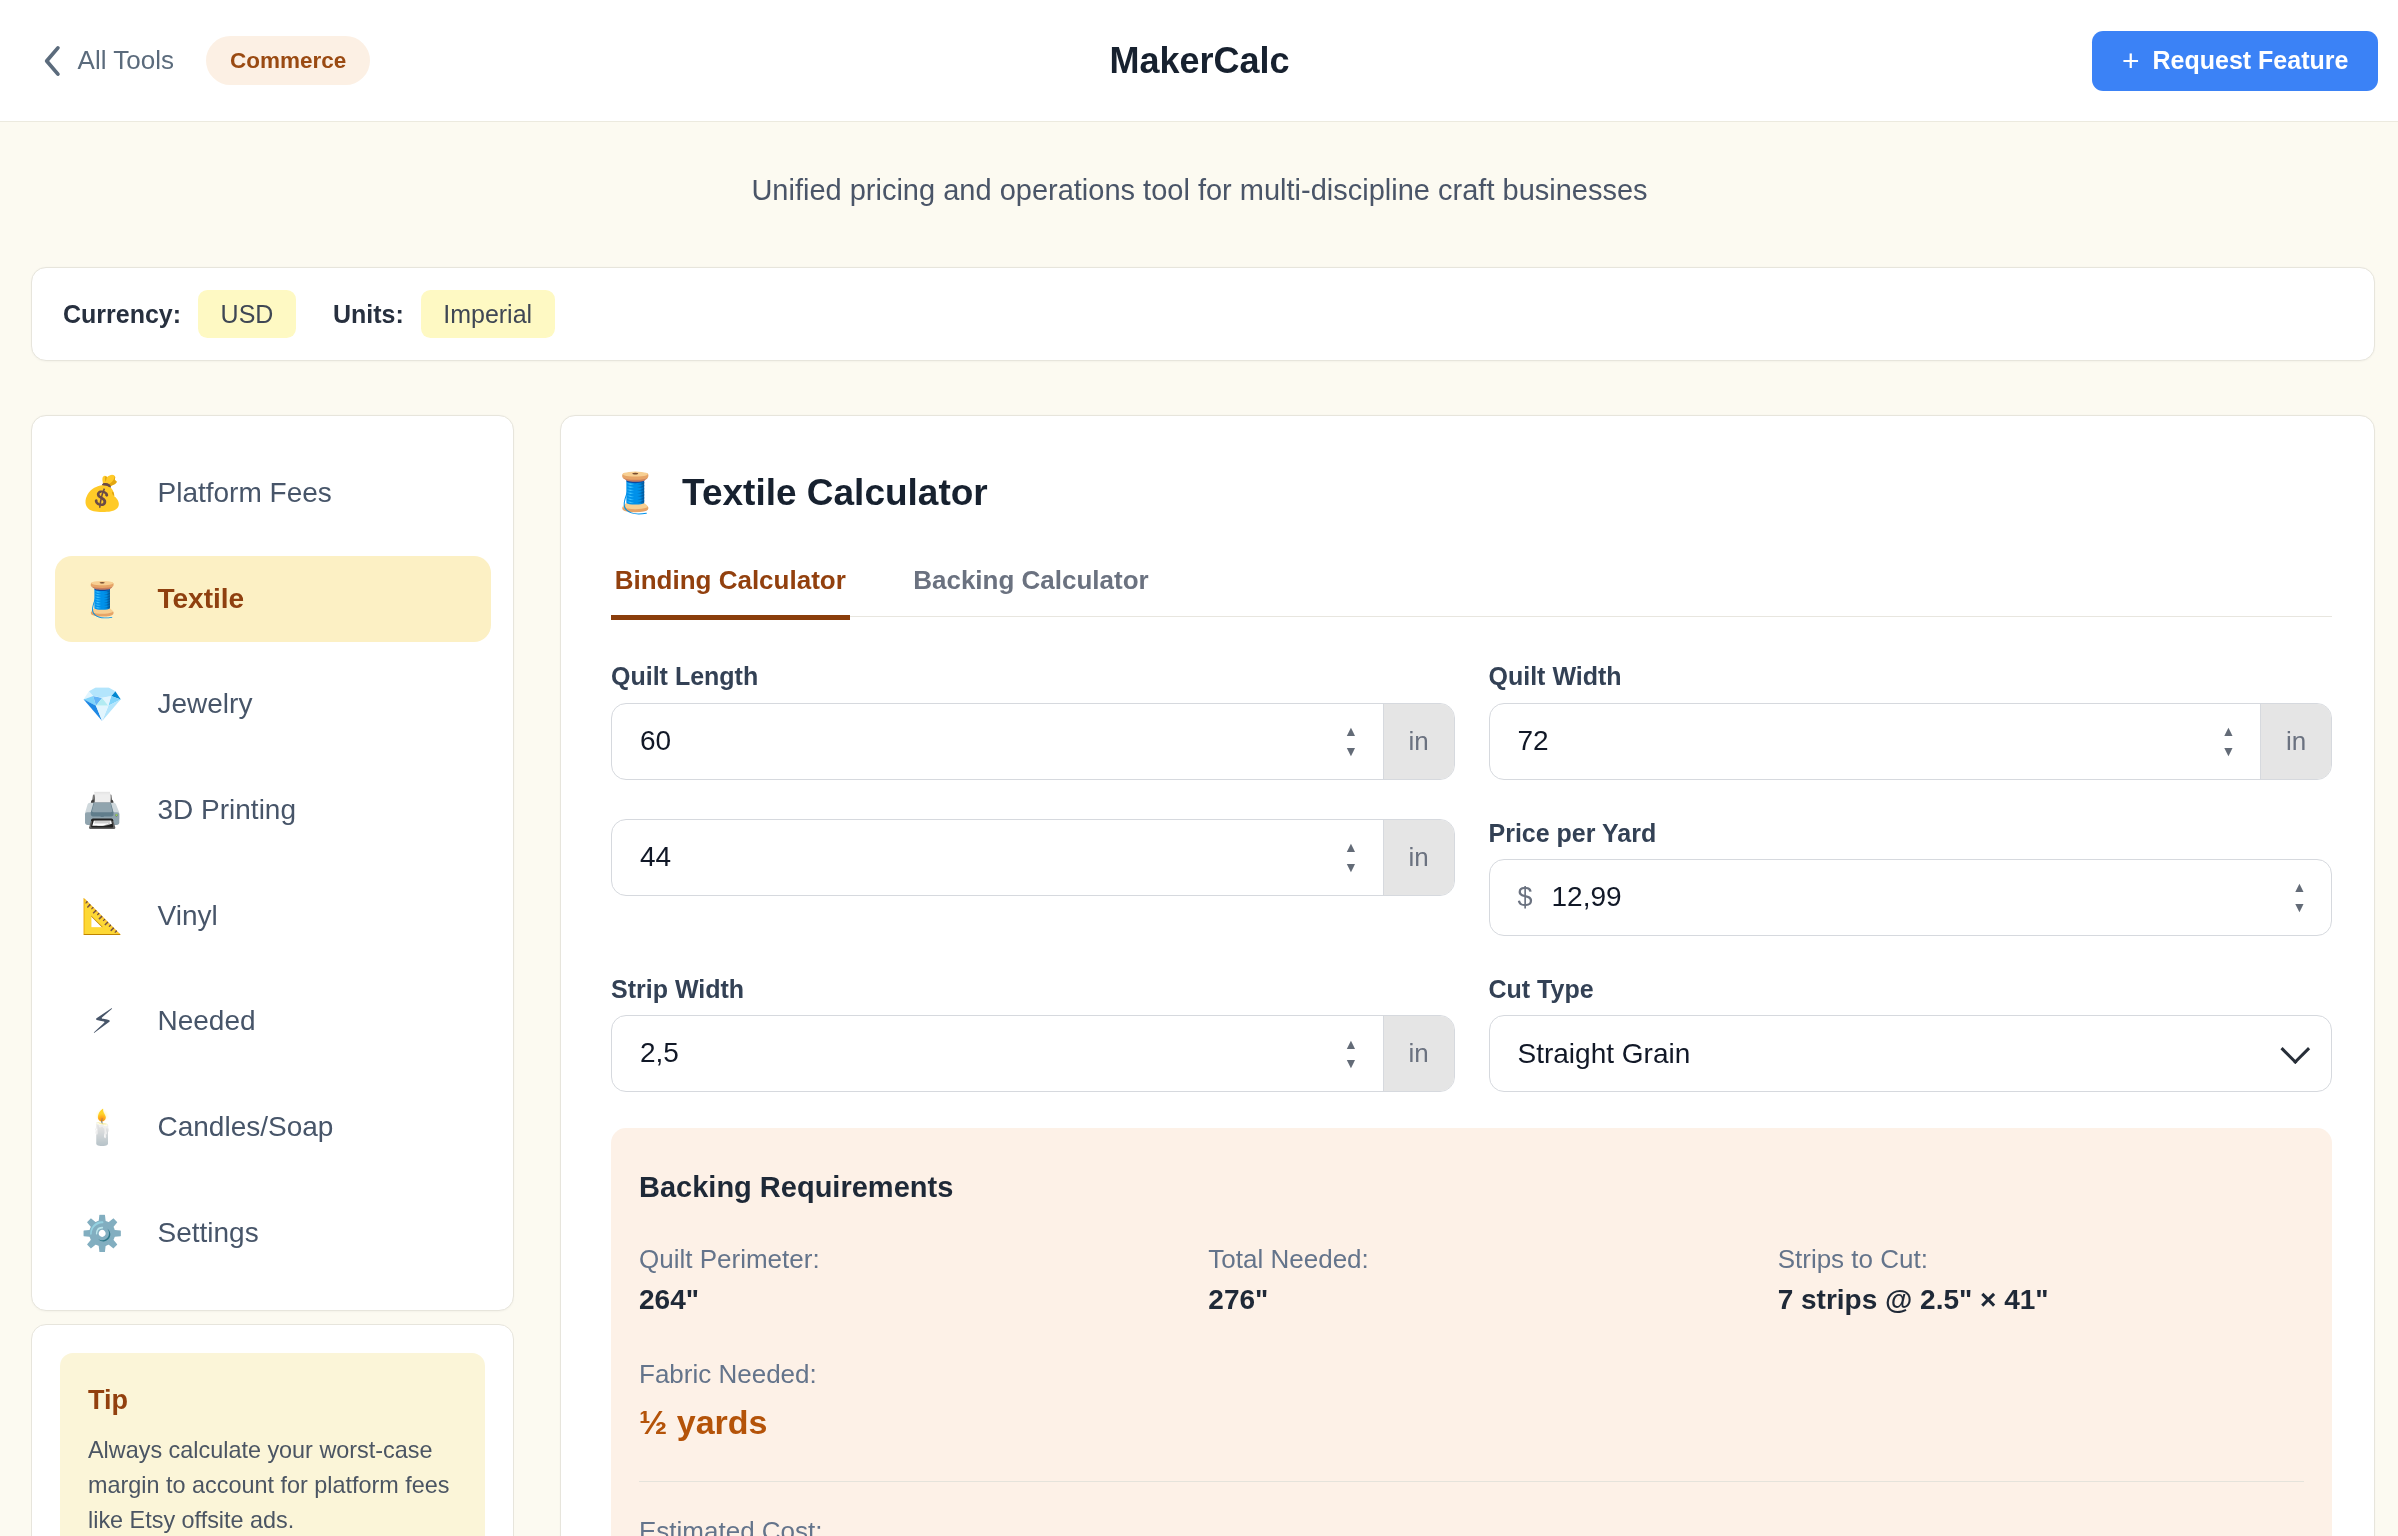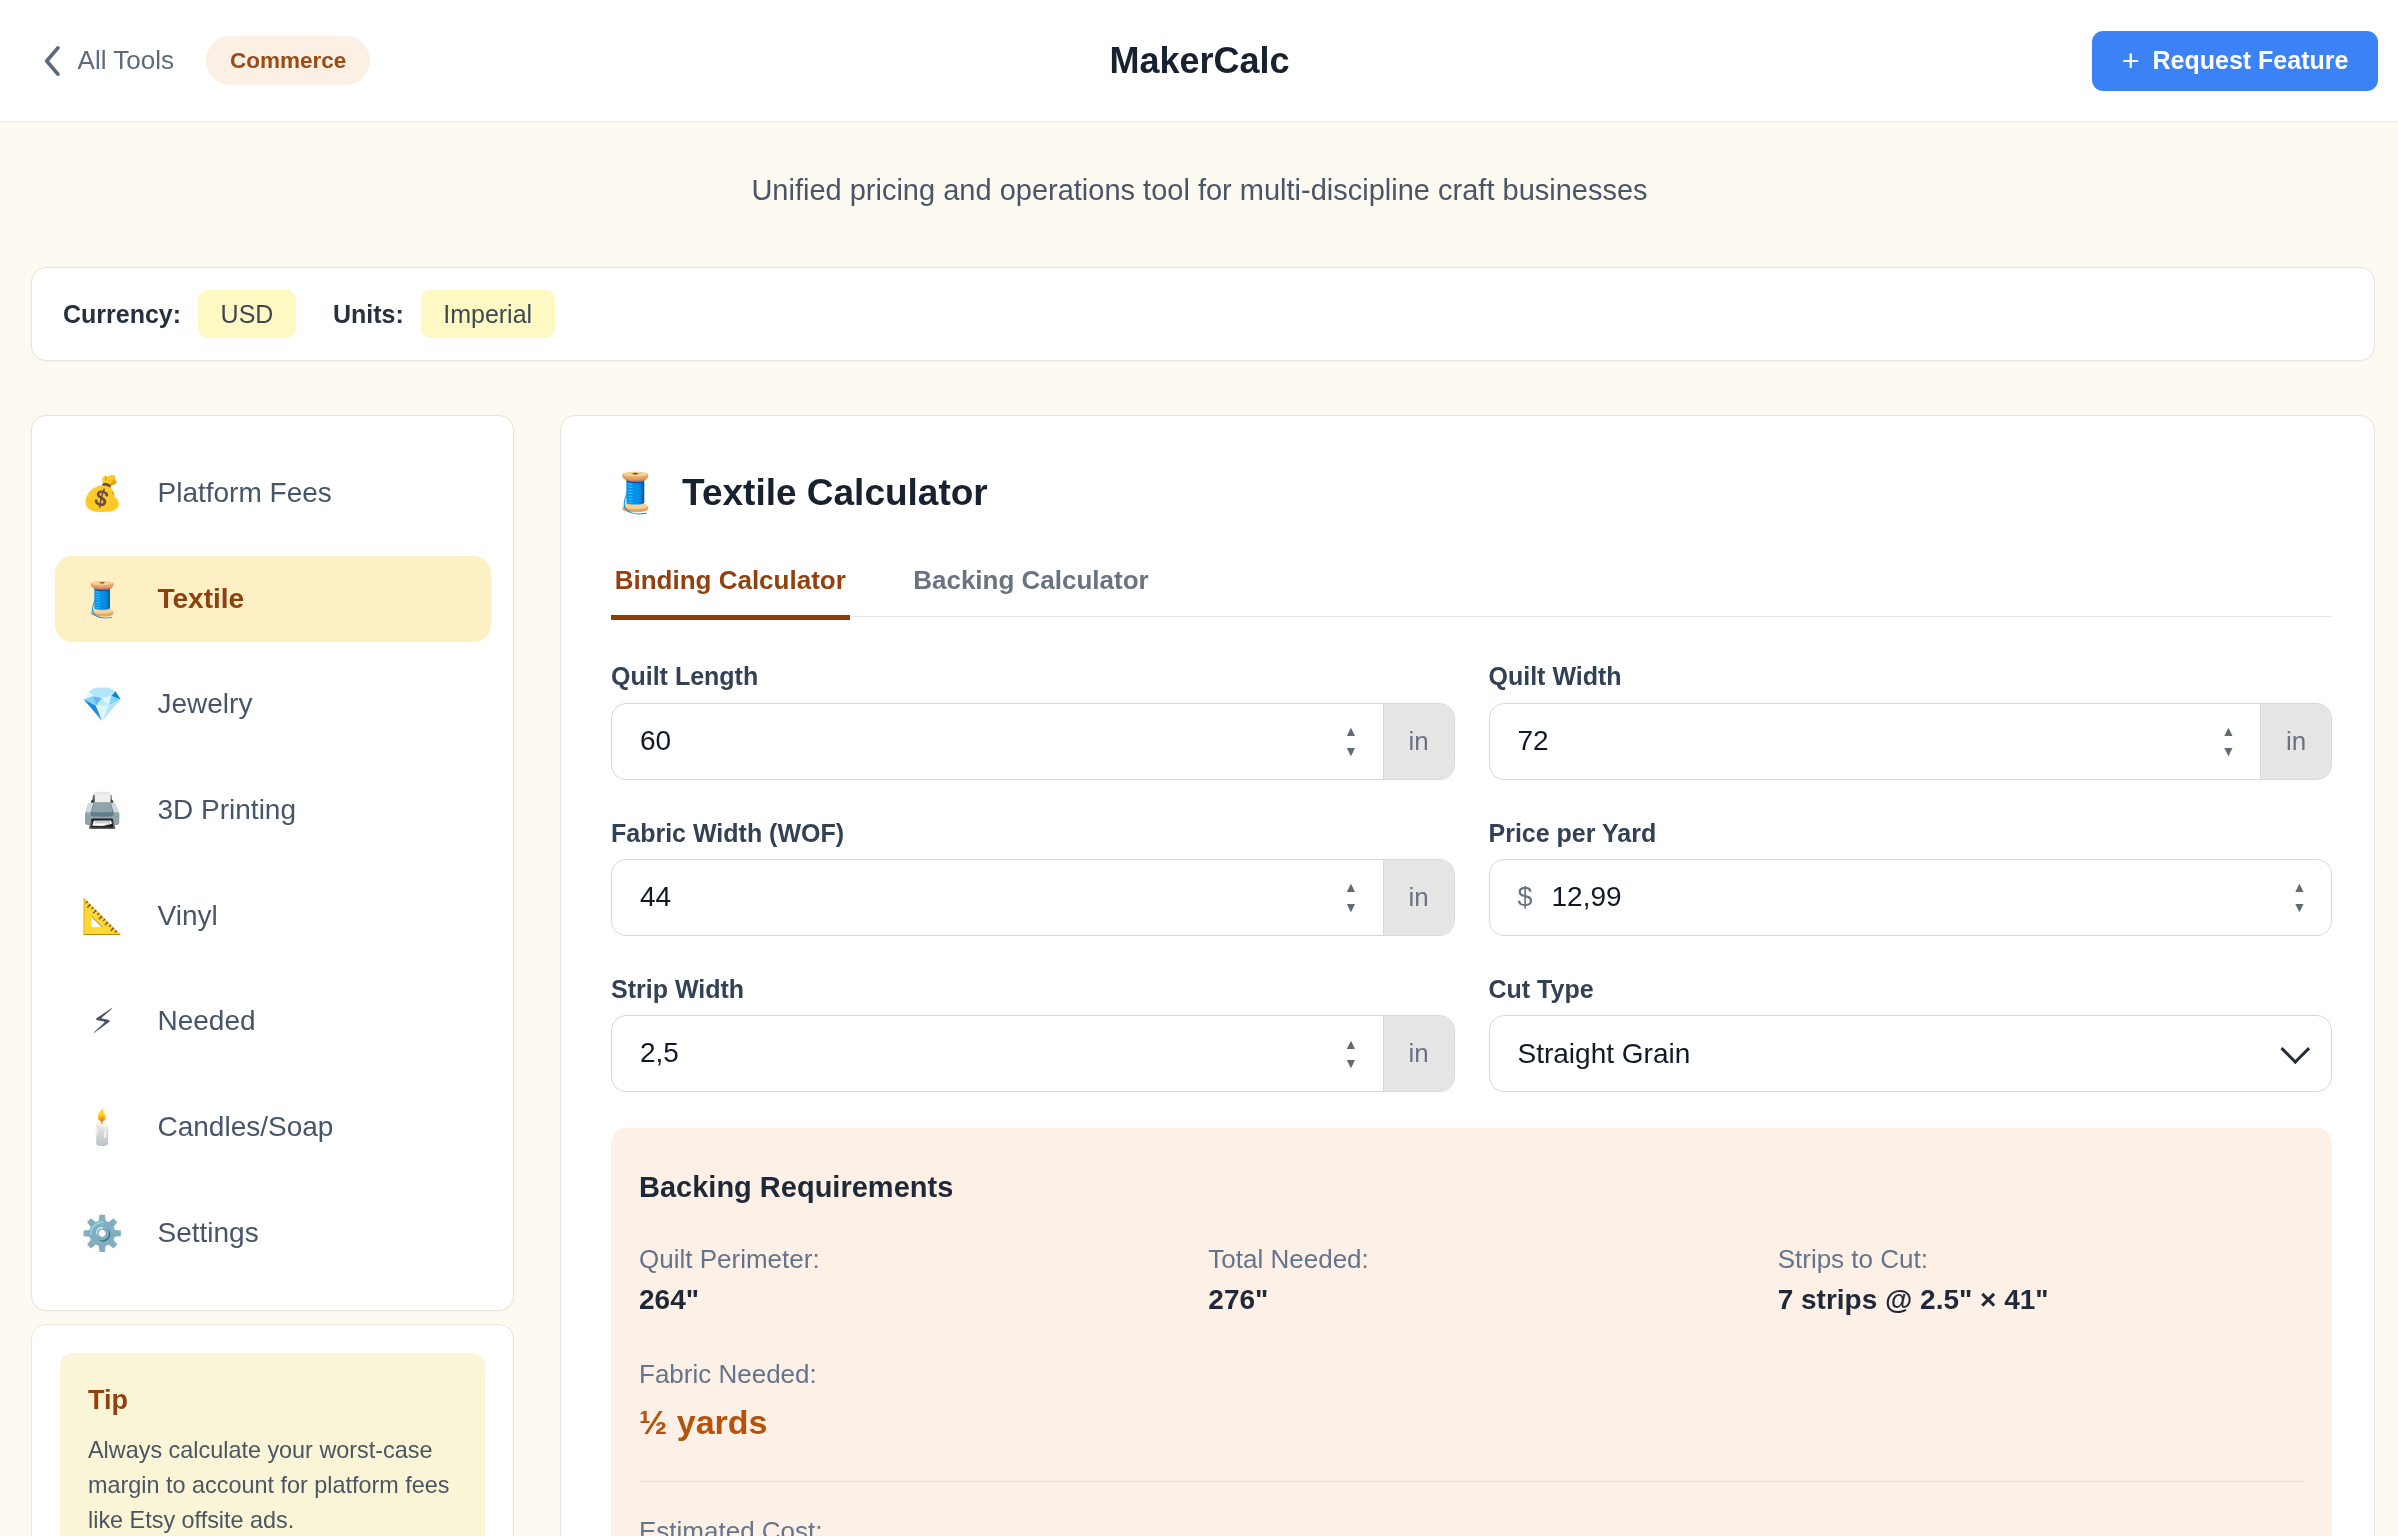--- a/index.html
+++ b/index.html
@@ -256,21 +256,20 @@
             <div class="spinner">
               <span>▲</span>
               <span>▼</span>
             </div>
           </div>
           <div class="unit-addon">in</div>
         </div>
       </div>
 
       <div>
-        <div class="field-label">Fabric Width (WOF)</div>
         <div class="input-group">
           <div class="input-main">
             <input type="text" value="44" style="">
             <div class="spinner">
               <span>▲</span>
               <span>▼</span>
             </div>
           </div>
           <div class="unit-addon">in</div>
         </div>

